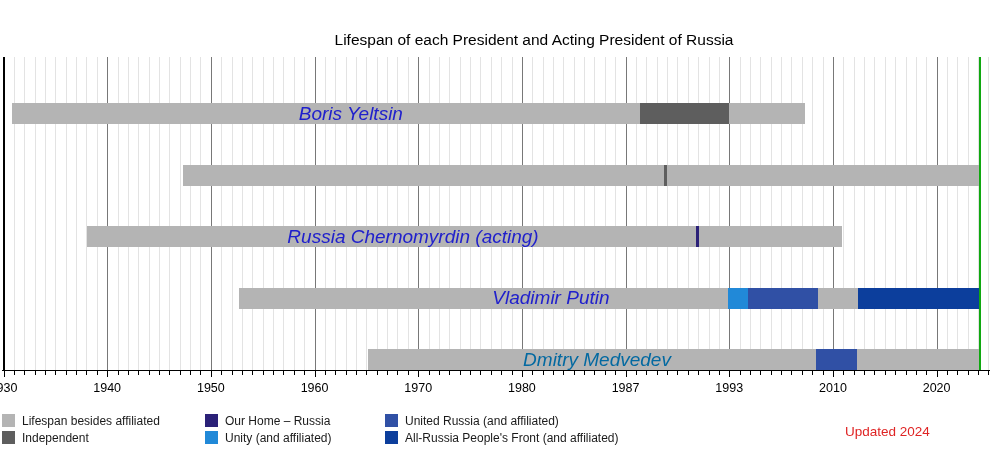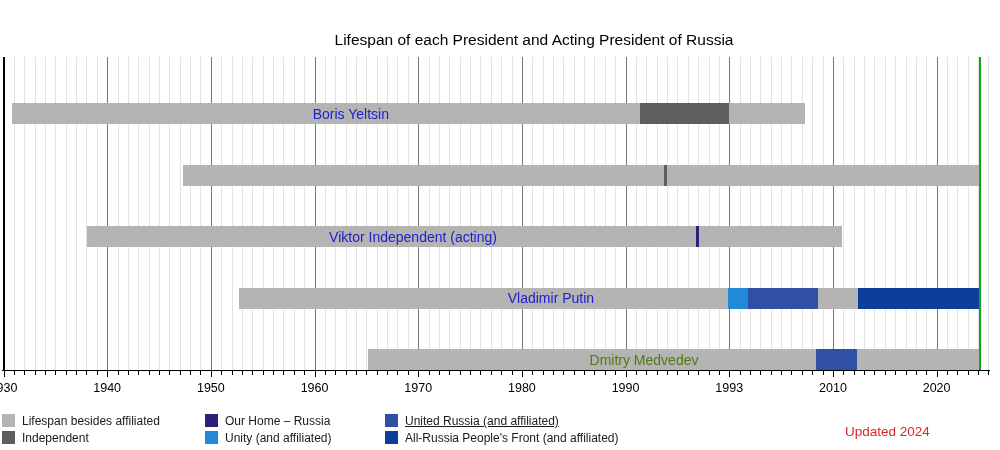--- a/index.html
+++ b/index.html
@@ -10,22 +10,22 @@
   #plot{position:absolute;left:0;top:0;width:1000px;height:450px;}
   .gridline{position:absolute;top:57px;height:313px;width:1px;background:#e3e3e3;}
   .gridline.major{background:#787878;}
   .axis-left{position:absolute;top:57px;height:313px;width:2px;background:#000;}
   .xaxis-line{position:absolute;top:370px;left:2px;width:988px;height:1px;background:#000;}
   .tick{position:absolute;top:371px;width:1px;height:4px;background:#000;}
   .tick.major{height:6px;}
   .tick-label{position:absolute;top:381px;transform:translateX(-50%);
               font-size:12.5px;color:#000;white-space:nowrap;}
   .bar-seg{position:absolute;height:21px;}
-  .bar-label{position:absolute;transform:translate(-50%,-50%);font-size:14px;
-             white-space:nowrap;}
+  .bar-label{position:absolute;transform:translate(-50%,-50%);font-size:19px;
+             white-space:nowrap;font-style:italic;}
   .now-line{position:absolute;top:57px;height:313px;width:2px;}
   .legend-swatch{position:absolute;width:13px;height:13px;}
   .legend-label{position:absolute;font-size:12px;color:#1a1a1a;white-space:nowrap;}
   #updated-note{position:absolute;left:845px;top:424px;font-size:13.5px;white-space:nowrap;}
 </style>
 </head>
 <body>
 
 <div id="stage">
   <div id="title">Lifespan of each President and Acting President of Russia</div>
@@ -129,31 +129,31 @@
       <div class="bar-seg" style="left: 11.7944px; width: 628.301px; top: 103px; background: rgb(180, 180, 180);"></div>
       <div class="bar-seg" style="left: 640.095px; width: 89.1648px; top: 103px; background: rgb(94, 94, 94);"></div>
       <div class="bar-seg" style="left: 729.26px; width: 75.6864px; top: 103px; background: rgb(180, 180, 180);"></div>
       <div class="bar-label" style="left: 350.828px; top: 113.5px; color: rgb(32, 32, 204);">Boris Yeltsin</div>
       <div class="bar-seg" style="left: 182.866px; width: 480.66px; top: 164.5px; background: rgb(180, 180, 180);"></div>
       <div class="bar-seg" style="left: 663.527px; width: 3.00672px; top: 164.5px; background: rgb(94, 94, 94);"></div>
       <div class="bar-seg" style="left: 666.534px; width: 313.632px; top: 164.5px; background: rgb(180, 180, 180);"></div>
       <div class="bar-seg" style="left: 87.4808px; width: 608.602px; top: 226px; background: rgb(180, 180, 180);"></div>
       <div class="bar-seg" style="left: 696.082px; width: 2.592px; top: 226px; background: rgb(43, 33, 120);"></div>
       <div class="bar-seg" style="left: 698.674px; width: 143.597px; top: 226px; background: rgb(180, 180, 180);"></div>
-      <div class="bar-label" style="left: 413.036px; top: 236.5px; color: rgb(32, 32, 204);">Viktor Independent (acting)</div>
+      <div class="bar-label" style="left: 413.036px; top: 236.5px; color: rgb(32, 32, 204);">Russia Chernomyrdin (acting)</div>
       <div class="bar-seg" style="left: 238.854px; width: 489.37px; top: 287.5px; background: rgb(180, 180, 180);"></div>
       <div class="bar-seg" style="left: 728.223px; width: 19.6992px; top: 287.5px; background: rgb(33, 137, 216);"></div>
       <div class="bar-seg" style="left: 747.922px; width: 69.984px; top: 287.5px; background: rgb(48, 80, 165);"></div>
       <div class="bar-seg" style="left: 817.906px; width: 39.9168px; top: 287.5px; background: rgb(180, 180, 180);"></div>
       <div class="bar-seg" style="left: 857.823px; width: 122.342px; top: 287.5px; background: rgb(12, 62, 156);"></div>
       <div class="bar-label" style="left: 550.93px; top: 298px; color: rgb(32, 32, 204);">Vladimir Putin</div>
       <div class="bar-seg" style="left: 368.454px; width: 447.898px; top: 349px; background: rgb(180, 180, 180);"></div>
       <div class="bar-seg" style="left: 816.351px; width: 40.4352px; top: 349px; background: rgb(48, 80, 165);"></div>
       <div class="bar-seg" style="left: 856.786px; width: 123.379px; top: 349px; background: rgb(180, 180, 180);"></div>
-      <div class="bar-label" style="left: 644px; top: 359.5px; color: #4d7c0f;">Dmitry Medvedev</div>
+      <div class="bar-label" style="left: 597px; top: 359.5px; color: #0369a1;">Dmitry Medvedev</div>
       <div class="now-line" style="left: 979.166px; background: rgb(16, 168, 16);"></div>
       <div class="xaxis-line"></div>
       <div class="tick" style="left: 13.868px;"></div>
       <div class="tick" style="left: 24.236px;"></div>
       <div class="tick" style="left: 34.604px;"></div>
       <div class="tick" style="left: 44.972px;"></div>
       <div class="tick" style="left: 55.34px;"></div>
       <div class="tick" style="left: 65.708px;"></div>
       <div class="tick" style="left: 76.076px;"></div>
       <div class="tick" style="left: 86.444px;"></div>
@@ -241,36 +241,36 @@
       <div class="tick-label" style="left: 107.18px;">1940</div>
       <div class="tick major" style="left: 210.86px;"></div>
       <div class="tick-label" style="left: 210.86px;">1950</div>
       <div class="tick major" style="left: 314.54px;"></div>
       <div class="tick-label" style="left: 314.54px;">1960</div>
       <div class="tick major" style="left: 418.22px;"></div>
       <div class="tick-label" style="left: 418.22px;">1970</div>
       <div class="tick major" style="left: 521.9px;"></div>
       <div class="tick-label" style="left: 521.9px;">1980</div>
       <div class="tick major" style="left: 625.58px;"></div>
-      <div class="tick-label" style="left: 625.58px;">1990</div>
+      <div class="tick-label" style="left: 625.58px;">1987</div>
       <div class="tick major" style="left: 729.26px;"></div>
       <div class="tick-label" style="left: 729.26px;">1993</div>
       <div class="tick major" style="left: 832.94px;"></div>
       <div class="tick-label" style="left: 832.94px;">2010</div>
       <div class="tick major" style="left: 936.62px;"></div>
       <div class="tick-label" style="left: 936.62px;">2020</div>
     </div>
   <div id="legend">
       <div class="legend-swatch" style="left: 2px; top: 414px; background: rgb(180, 180, 180);"></div>
       <div class="legend-label" style="left: 22px; top: 414px;">Lifespan besides affiliated</div>
       <div class="legend-swatch" style="left: 2px; top: 431px; background: rgb(94, 94, 94);"></div>
       <div class="legend-label" style="left: 22px; top: 431px;">Independent</div>
       <div class="legend-swatch" style="left: 205px; top: 414px; background: rgb(43, 33, 120);"></div>
       <div class="legend-label" style="left: 225px; top: 414px;">Our Home – Russia</div>
       <div class="legend-swatch" style="left: 205px; top: 431px; background: rgb(33, 137, 216);"></div>
       <div class="legend-label" style="left: 225px; top: 431px;">Unity (and affiliated)</div>
       <div class="legend-swatch" style="left: 385px; top: 414px; background: rgb(48, 80, 165);"></div>
-      <div class="legend-label" style="left: 405px; top: 414px; text-decoration: underline;">United Russia (and affiliated)</div>
+      <div class="legend-label" style="left: 405px; top: 414px;">United Russia (and affiliated)</div>
       <div class="legend-swatch" style="left: 385px; top: 431px; background: rgb(12, 62, 156);"></div>
       <div class="legend-label" style="left: 405px; top: 431px;">All-Russia People's Front (and affiliated)</div>
     </div>
   <div id="updated-note" style="color: rgb(223, 36, 36);">Updated 2024</div>
 </div>
 
 </body></html>

